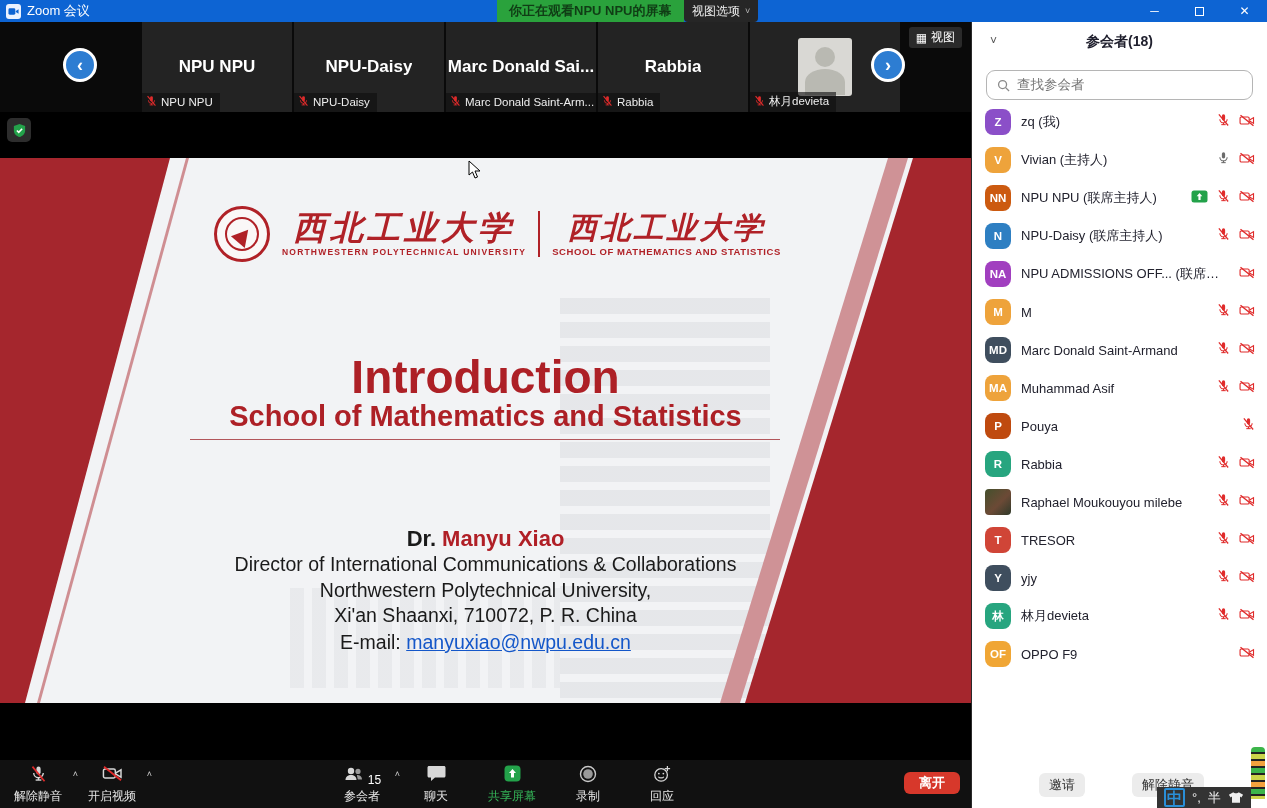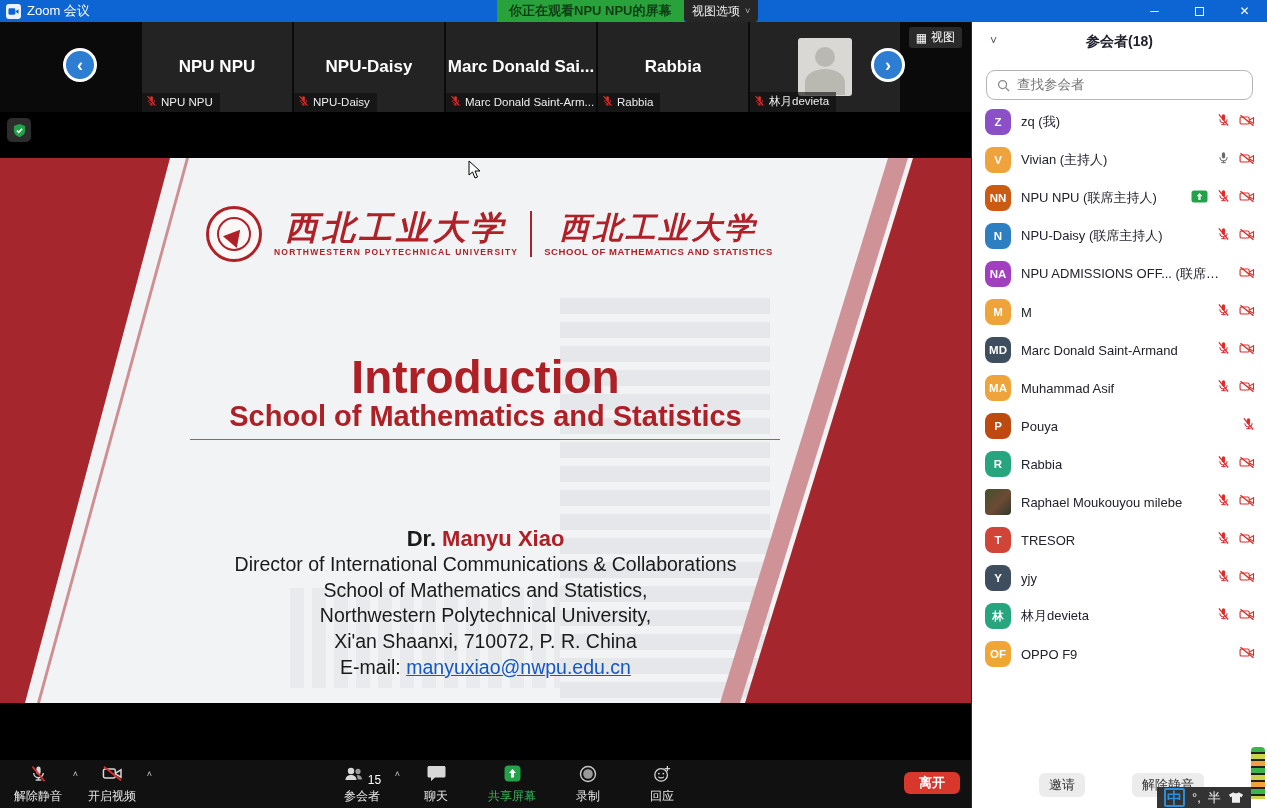--- a/index.html
+++ b/index.html
@@ -40,21 +40,21 @@
   .slide { position:absolute; left:0; top:46px; width:971px; height:545px; background:#f2f3f5; overflow:hidden; }
   .wedge-left { position:absolute; inset:0; background:#a5262d; clip-path:polygon(0 0,170px 0,25px 100%,0 100%); }
   .wedge-left-line { position:absolute; inset:0; background:#cf8e92; clip-path:polygon(186px 0,189px 0,40px 100%,37px 100%); }
   .wedge-right { position:absolute; inset:0; background:#a5262d; clip-path:polygon(913px 0,971px 0,971px 100%,745px 100%); }
   .wedge-right-stripe { position:absolute; inset:0; background:#cf9296; clip-path:polygon(888px 0,908px 0,740px 100%,720px 100%); }
   .bg-building { position:absolute; left:560px; top:140px; width:210px; height:400px; opacity:.12;
     background:repeating-linear-gradient(#8a8f98 0 16px,#f2f3f5 16px 24px); }
   .bg-annex { position:absolute; left:290px; top:430px; width:270px; height:100px; opacity:.09;
     background:repeating-linear-gradient(90deg,#8a8f98 0 14px,#f2f3f5 14px 22px); }
 
-  .slide-header { position:absolute; left:4px; top:48px; width:100%; display:flex; align-items:center; justify-content:center; gap:12px; }
+  .slide-header { position:absolute; left:12px; top:48px; width:100%; display:flex; align-items:center; justify-content:center; gap:12px; }
   .seal { width:56px; height:56px; border-radius:50%; border:3px solid #b02127; display:flex; align-items:center; justify-content:center; background:#faf7f7; }
   .seal .inner { width:34px; height:34px; border-radius:50%; border:2px solid #b02127; position:relative; overflow:hidden; }
   .seal .plane { position:absolute; left:7px; top:9px; width:0; height:0; border-left:9px solid transparent; border-right:9px solid transparent; border-bottom:16px solid #b02127; transform:rotate(40deg); }
   .uni-block { text-align:center; }
   .uni-cn { color:#b02127; font-size:33px; font-weight:bold; font-style:italic; letter-spacing:4px; line-height:1.05; }
   .uni-en { color:#b02127; font-size:8.5px; font-weight:bold; letter-spacing:1.2px; margin-top:2px; }
   .divider { width:2px; height:46px; background:#b02127; }
   .school-block { text-align:center; }
   .school-cn { color:#b02127; font-size:30px; font-weight:bold; font-style:italic; letter-spacing:3px; line-height:1.1; }
   .school-en { color:#b02127; font-size:9.5px; font-weight:bold; letter-spacing:.6px; margin-top:2px; }
@@ -255,21 +255,20 @@
         <div class="slide-title">Introduction</div>
         <div class="slide-subtitle">School of Mathematics and Statistics</div>
         <div class="title-rule"></div>
 
         <div class="bio">
           <div class="speaker">
             <span>Dr. </span><span class="red">Manyu Xiao</span>
           </div>
           <div id="bio-lines">
               <div class="line">Director of International Communications &amp; Collaborations</div>
-              <div class="line">School of Mathematics and Statistics,</div>
               <div class="line">Northwestern Polytechnical University,</div>
               <div class="line">Xi'an Shaanxi, 710072, P. R. China</div>
             </div>
           <div class="email-line">
             <span>E-mail: </span><a class="email">manyuxiao@nwpu.edu.cn</a>
           </div>
         </div>
       </div>
 
       <svg class="cursor" width="14" height="20" viewBox="0 0 14 20">

